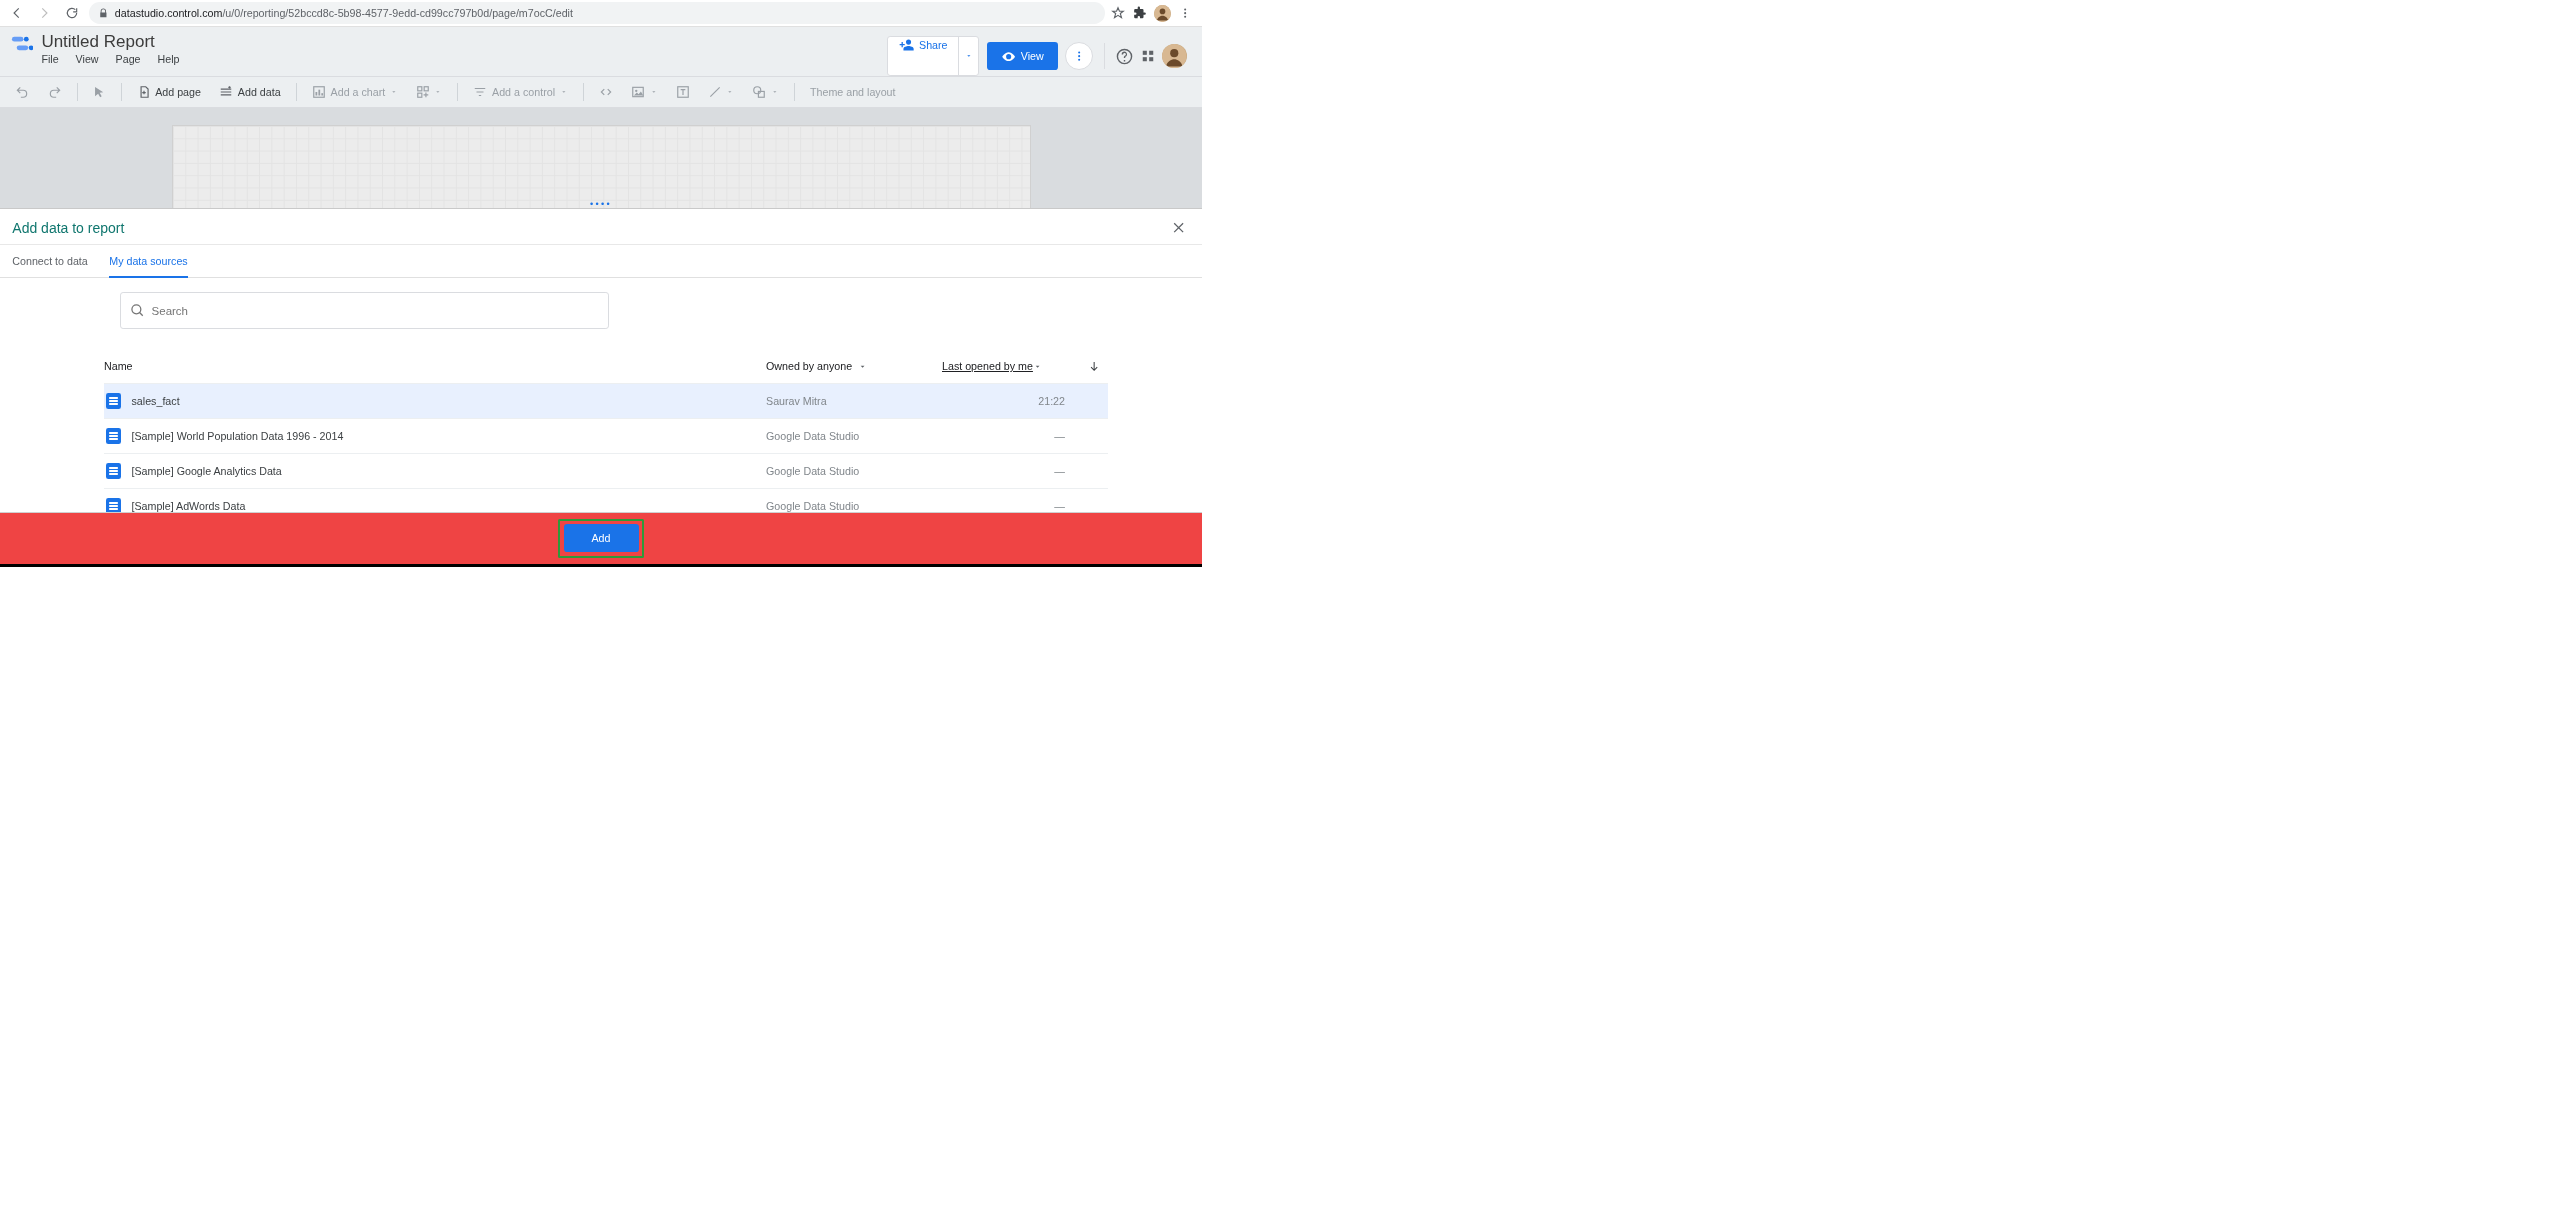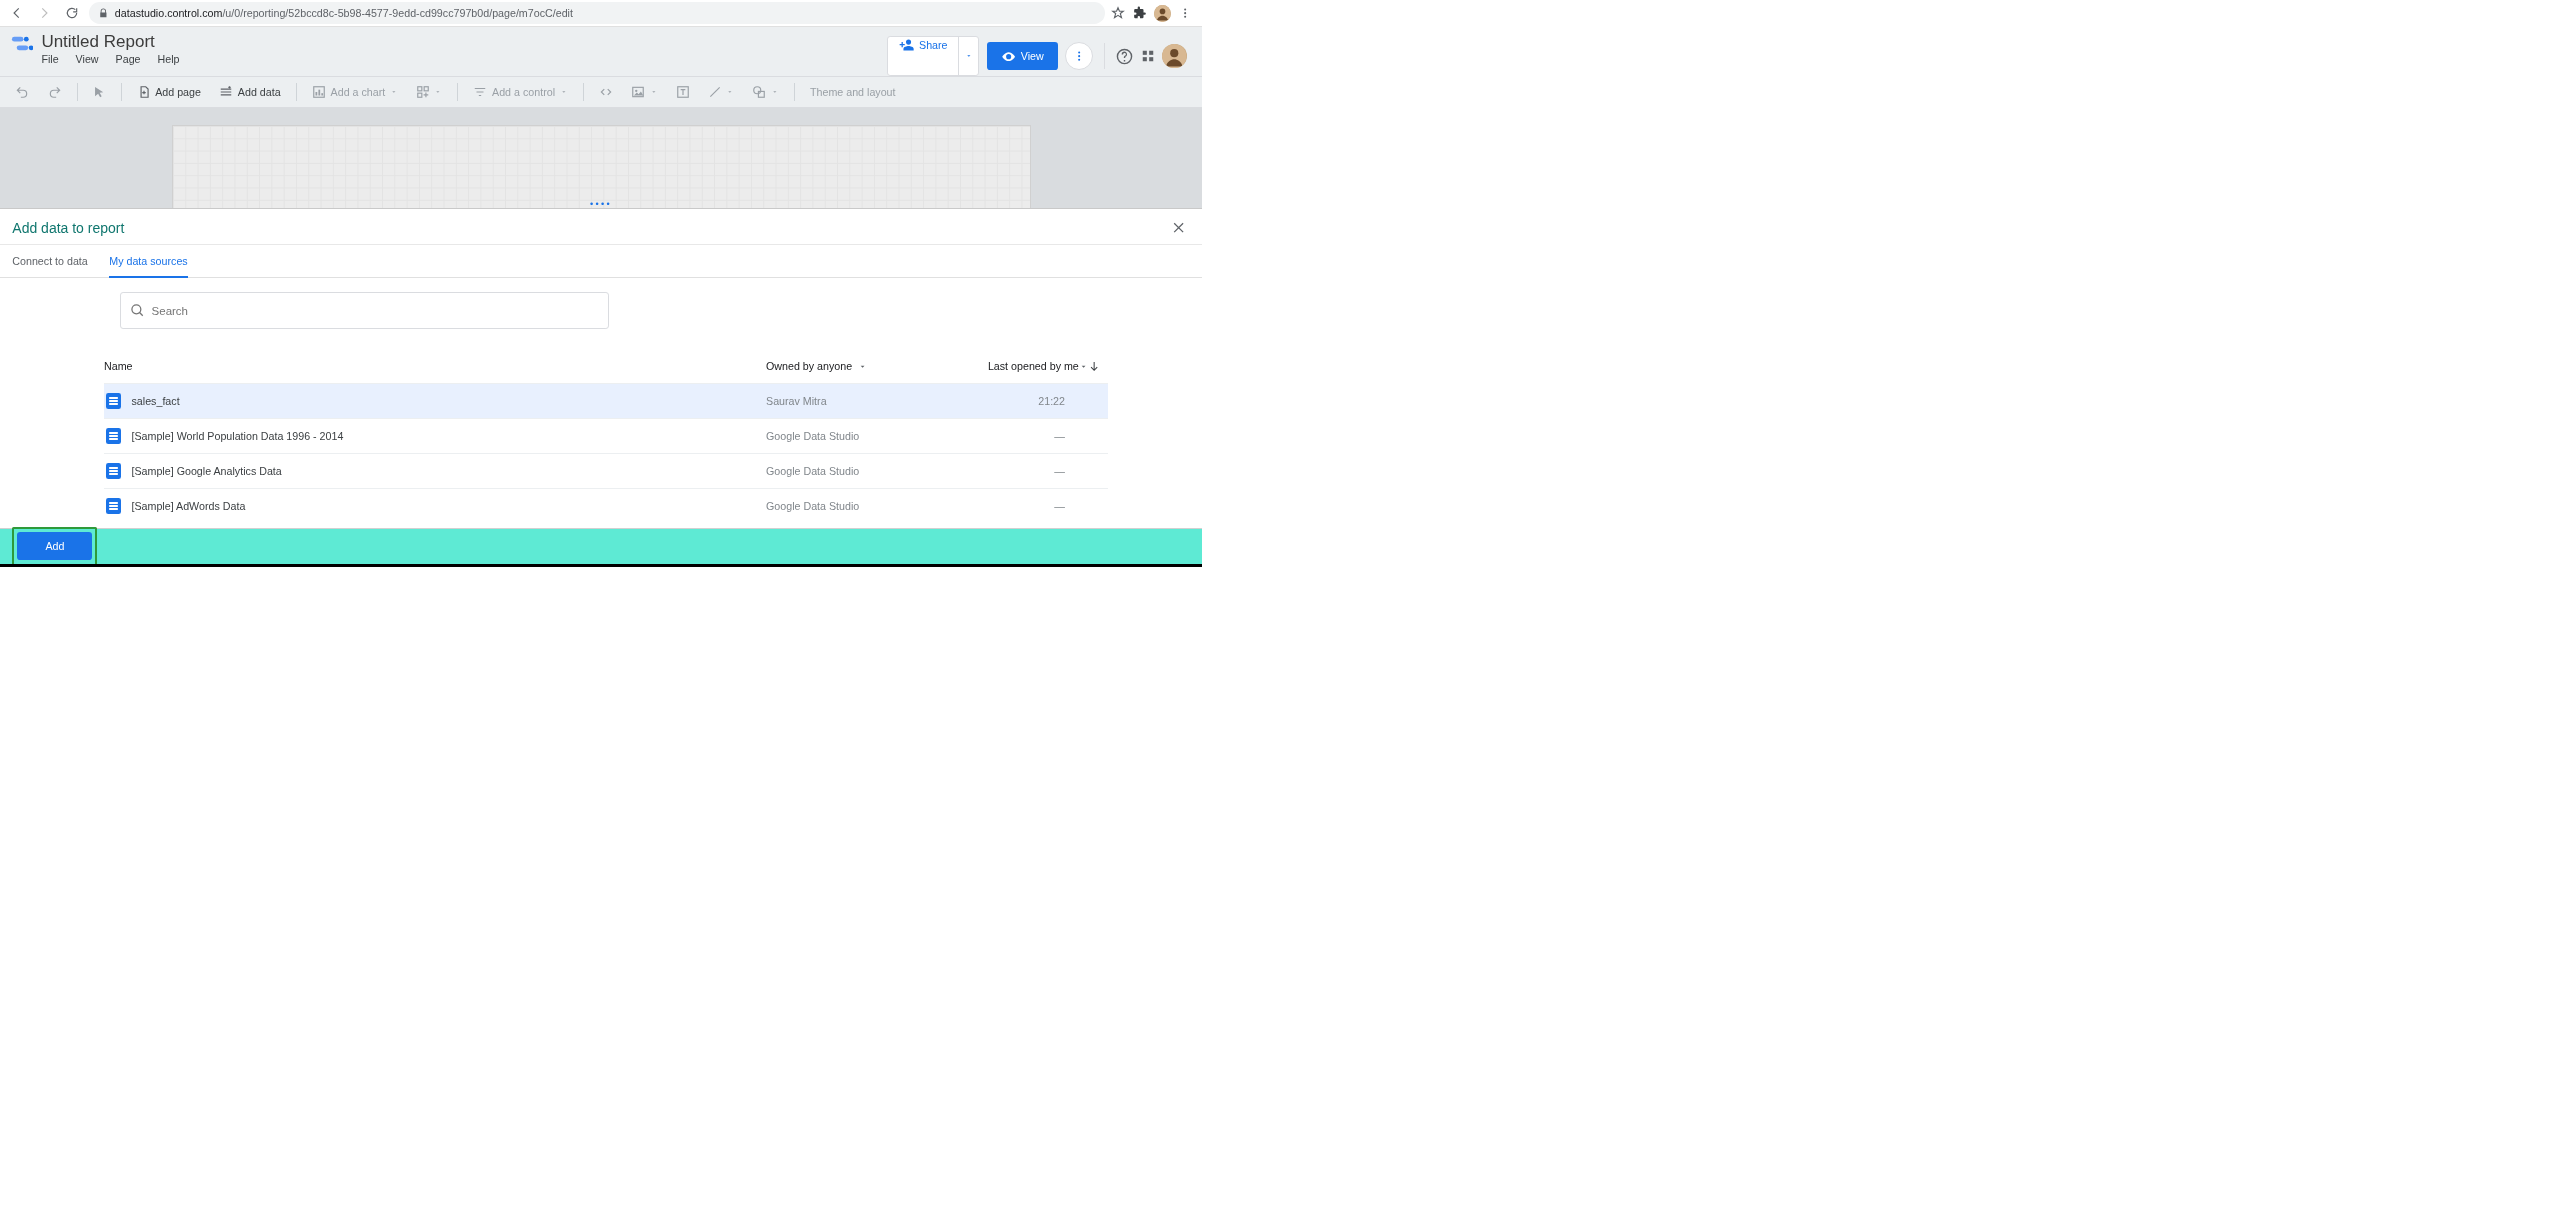--- a/index.html
+++ b/index.html
@@ -57,33 +57,33 @@
 .panel-tab.active { color:#1a73e8; border-bottom:2.3px solid #1a73e8; margin-bottom:-0.8px; font-weight:500; }
 .panel-body { flex:1; overflow:auto; padding:14px 0 0 0; }
 .panel-inner { width: 1004px; margin-left:104px; }
 
 .search-box { width:489px; height:37px; border:0.8px solid #dadce0; border-radius:3.1px; display:flex; align-items:center; padding:0 9.2px; gap:6.1px; color:#757575; font-size:11.5px;margin-left:16px; }
 .search-box input { border:none; outline:none; flex:1; font-size:11.5px; color:#202124; background:transparent; }
 
 .list-header { display:flex; align-items:center; padding:0 0 10.7px 0; margin-top:31px; font-size:10.7px; color:#202124; }
 .col-name { flex:1; }
 .col-owner { width:176px; display:flex; align-items:center; gap:6.1px; }
-.col-opened { width:146px; display:flex; align-items:center; justify-content:flex-end; gap:0; }
+.col-opened { width:146px; display:flex; align-items:center; gap:0;text-decoration:underline; }
 .sort-arrow { width:20px; text-align:center; color:#3c4043; }
 
 .row { display:flex; align-items:center; height:35px; border-top:0.8px solid #eceff1; font-size:10.7px; color:#3c4043; }
 .row.selected { background:#e8f0fe; }
 .row .ds-icon { width:15.3px; height:15.3px; background:#1a73e8; border-radius:2.3px; margin-right:10.7px; margin-left:1.5px; display:flex; flex-direction:column; justify-content:center; align-items:center; gap:1.5px; padding:2.3px; }
 .row .ds-icon span { display:block; width:9.2px; height:1.5px; background:#fff; border-radius:0.8px; }
 .row .r-name { flex:1; color:#3c4043; }
 .row .r-owner { width:176px; color:#80868b; }
 .row .r-opened { width:166px; color:#80868b; text-align:right; padding-right:43px; }
 
 
-.footer { height:36px; border-top:0.8px solid #d0d0d0; display:flex; align-items:center; justify-content:flex-start; padding:0 12.3px; background:#5eead4; }
+.footer { height:52px; border-top:0.8px solid #d0d0d0; display:flex; align-items:center; justify-content:center; padding:0 12.3px; background:#ef4444; }
 .add-wrap { border:2.3px solid #2e9a3a; padding:3.1px; border-radius:1.5px; }
 .add-btn { background:#1a73e8; color:#fff; font-size:10.7px; font-weight:500; border-radius:3.1px; height:28px; width:75px; display:flex; align-items:center; justify-content:center; }
 
 .black-bar { height:3.1px; background:#000; }
 
 svg { display:block; }
 </style>
 </head>
 <body>
 

